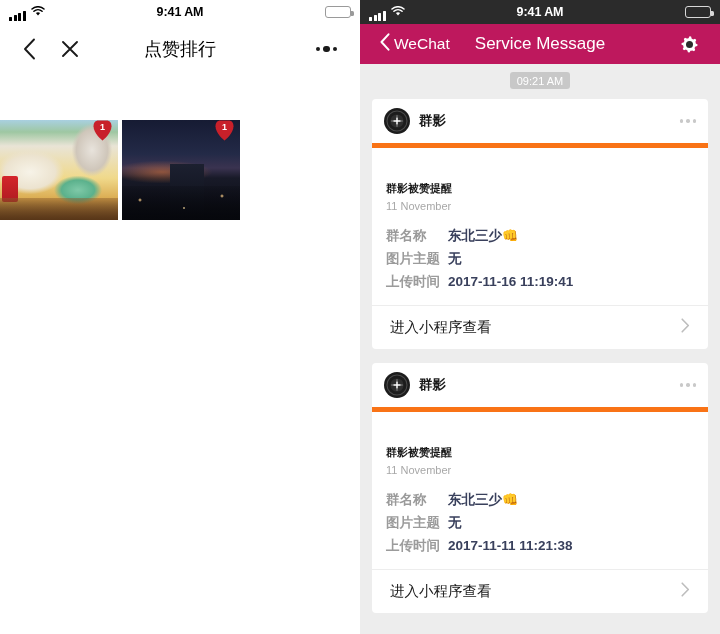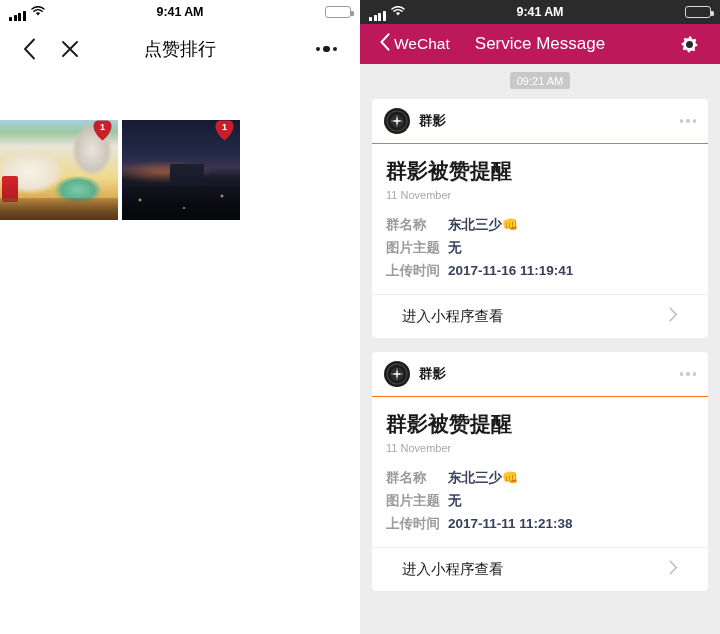--- a/index.html
+++ b/index.html
@@ -162,40 +162,40 @@
   .time-pill {
     background: #c8c8c8; color: #fff; font-size: 11px;
     padding: 2.5px 7px; border-radius: 3px;
   }
 
   .msg-card {
     background: #fff; border-radius: 4px; margin-bottom: 14px; overflow: hidden;
   }
   .card-head {
     display: flex; align-items: center; padding: 9px 12px 9px 12px;
-    border-bottom: 1px solid #f97316;
+    border-bottom: 5px solid #f97316;
   }
   .avatar { width: 26px; height: 26px; flex: 0 0 26px; }
   .card-app-name { font-size: 13.5px; color: #1a1a1a; font-weight: bold; margin-left: 9px; }
   .card-menu { margin-left: auto; display: flex; gap: 3px; cursor: pointer; }
   .card-menu span { width: 3.5px; height: 3.5px; border-radius: 50%; background: #c9c9c9; display: block; }
 
   .card-body { padding: 13px 14px 14px 14px; }
-  .card-title { font-size: 21px; font-weight: bold; color: #1a1a1a; }
+  .card-title { font-size: 11px; font-weight: bold; color: #1a1a1a; margin-top: 20px; }
   .card-date { font-size: 11px; color: #a8a8a8; margin-top: 4px; }
   .detail-list { margin-top: 15px; }
   .detail-row { display: flex; align-items: baseline; margin-bottom: 5px; font-size: 13.5px; font-weight: bold; }
   .detail-row:last-child { margin-bottom: 0; }
   .detail-label { color: #9b9b9b; flex: 0 0 auto; width: 62px; }
   .detail-value { color: #39405c; }
   .emoji { font-size: 13px; }
 
   .card-foot {
     border-top: 1px solid #ededed;
-    padding: 12px 30px; display: flex; align-items: center; cursor: pointer;
+    padding: 12px 18px; display: flex; align-items: center; cursor: pointer;
   }
   .card-foot-label { font-size: 14.5px; color: #1a1a1a; }
   .card-foot-chevron { margin-left: auto; }
 </style>
 </head>
 <body>
 
 <div id="root">
 
   <div class="panel-left">

